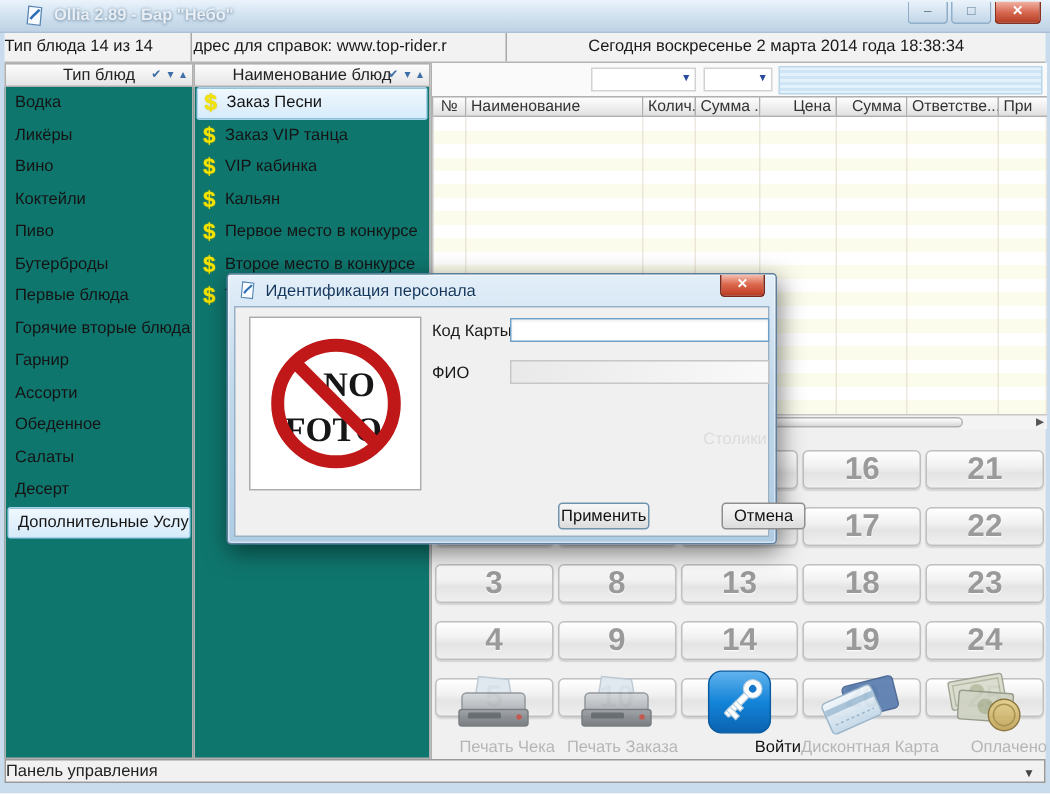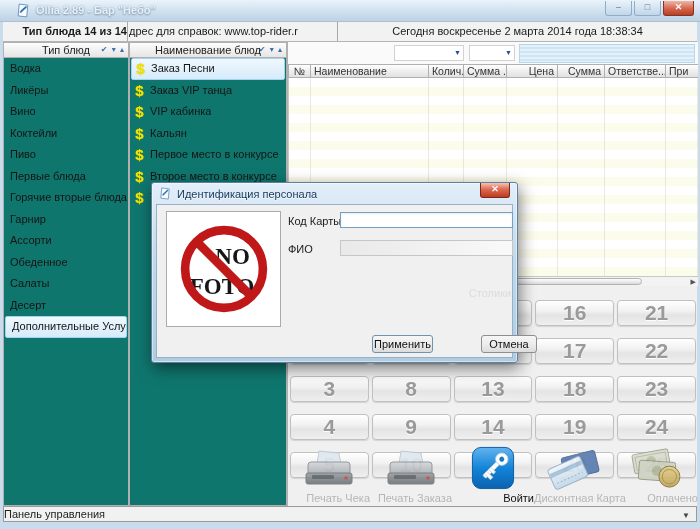--- a/index.html
+++ b/index.html
@@ -18,21 +18,21 @@
   .wbtn { width:27px; height:15px; border:1px solid #8fadc8; border-top:none; border-radius:0 0 3px 3px;
     background:linear-gradient(180deg,#e8f1f9,#c2d6e8); color:#5a7890; font-size:9px; line-height:13px;
     text-align:center; cursor:pointer; }
   .wbtn.close { width:31px; background:linear-gradient(180deg,#f2b4a4 0%,#d5644c 55%,#b44026 100%);
     border-color:#8c3020; color:#fff; font-weight:bold; }
 
   
   .topbar { position:absolute; left:3px; top:22px; width:694px; height:20px; display:flex;
     background:#f2f2f2; border-bottom:1px solid #b4b4b4; font-size:11px; color:#1a1a1a; }
   .tcell { line-height:19px; border-right:1px solid #a8a8a8; overflow:hidden; white-space:nowrap; }
-  .tcell.c1 { width:125px; text-align:right;font-weight:bold; }
+  .tcell.c1 { width:125px; text-align:left; }
   .tcell.c2 { width:210px; padding-left:1px; }
   .tcell.c3 { flex:1; text-align:center; border-right:none; }
 
   
   .main { position:absolute; left:3px; top:42px; width:694px; height:464px; background:#e6e6e6; }
   .col { position:absolute; top:0; height:464px; }
   .col-cat { left:0; width:126px; }
   .col-dish { left:126px; width:158px; }
   .list-header { position:relative; height:16px; border:1px solid #b0b0b0;
     background:linear-gradient(180deg,#fdfdfd,#e5e5e5); font-size:11px; color:#222;
@@ -165,20 +165,21 @@
       <div class="list-header">
         <span>Тип блюд</span>
         <span class="hicons"><span>✔</span> <span>▾</span> <span>▴</span></span>
       </div>
       <div class="list-body">
           <div class="list-item">Водка</div>
           <div class="list-item">Ликёры</div>
           <div class="list-item">Вино</div>
           <div class="list-item">Коктейли</div>
           <div class="list-item">Пиво</div>
+          <div class="list-item">Бутерброды</div>
           <div class="list-item">Первые блюда</div>
           <div class="list-item">Горячие вторые блюда</div>
           <div class="list-item">Гарнир</div>
           <div class="list-item">Ассорти</div>
           <div class="list-item">Обеденное</div>
           <div class="list-item">Салаты</div>
           <div class="list-item">Десерт</div>
           <div class="list-item selected">Дополнительные Услуги</div>
         </div>
     </div>

